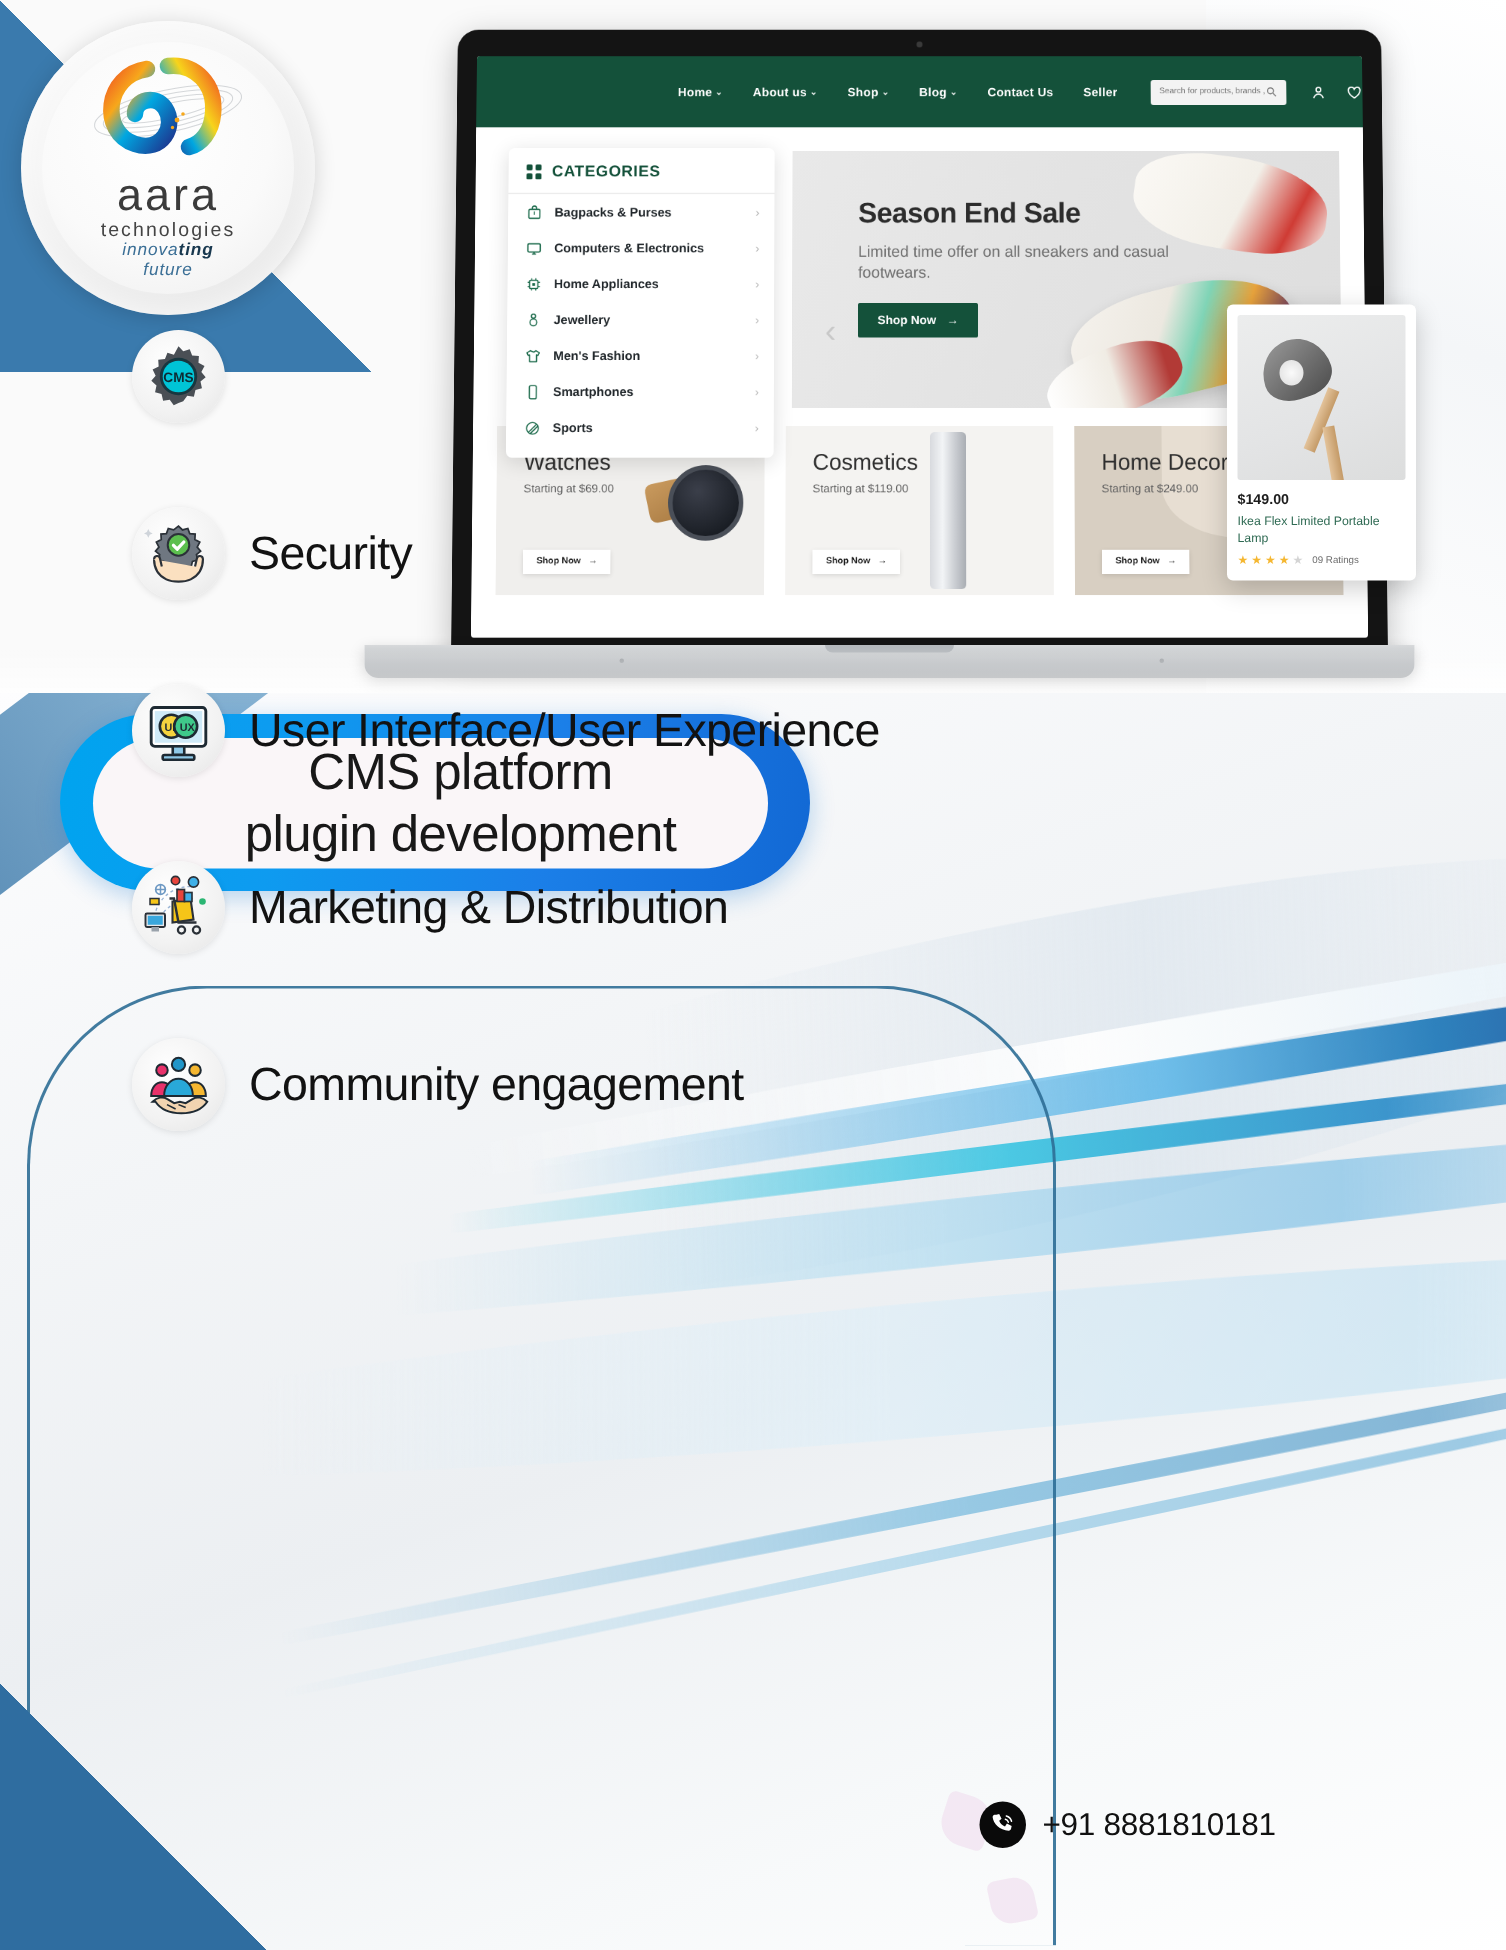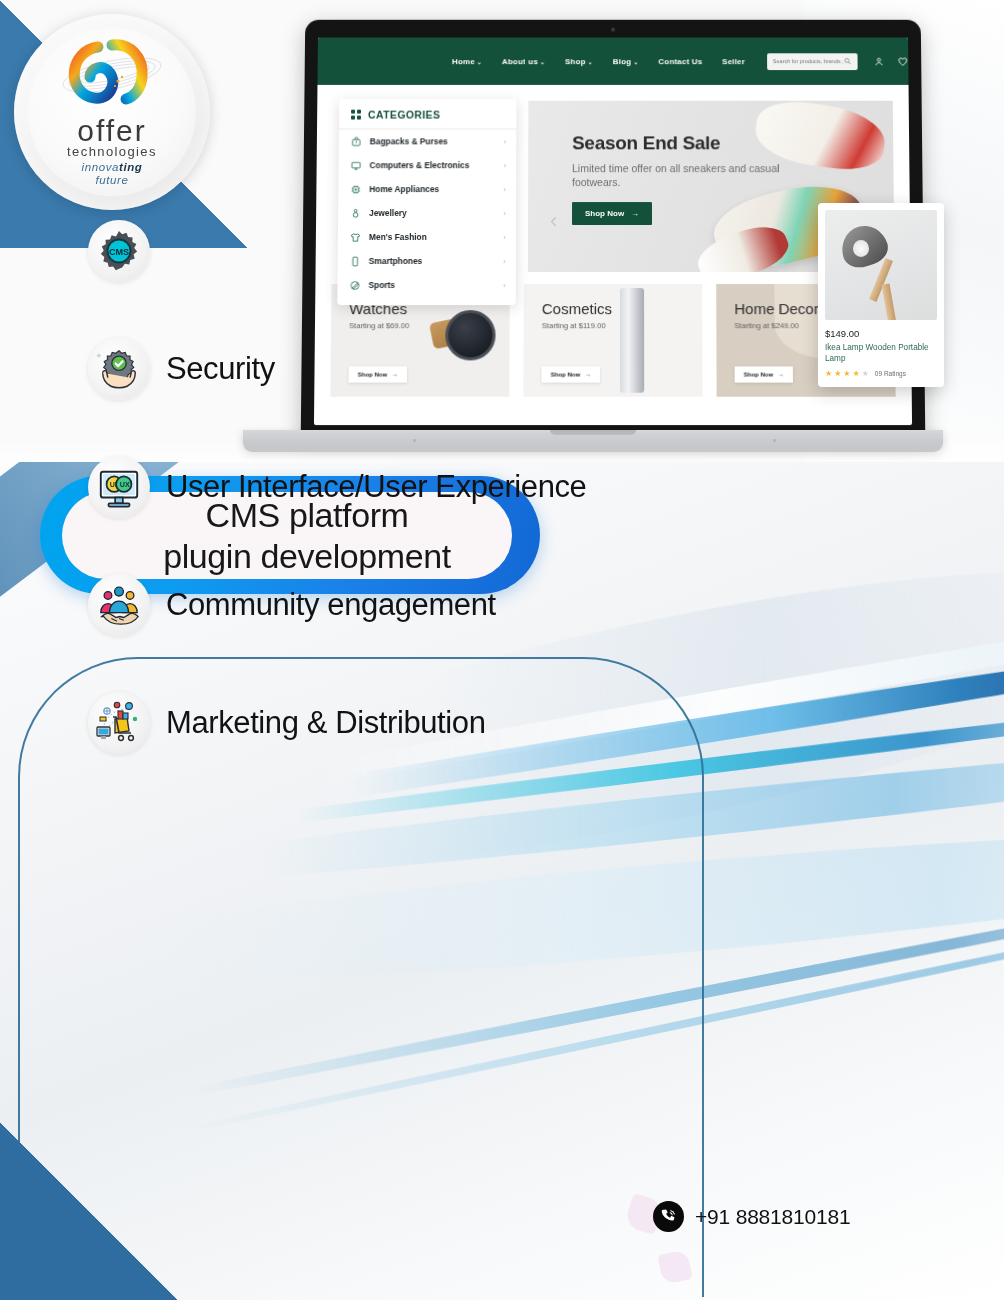--- a/index.html
+++ b/index.html
@@ -221,21 +221,21 @@
     background:radial-gradient(circle,#fafafa,#dddddd); border-radius:50%;
   }
   .lamp-arm1{
     position:absolute; left:52px; top:48px; width:8px; height:44px;
     background:linear-gradient(to right,#e3c39b,#c49a67); transform:rotate(22deg);
   }
   .lamp-arm2{
     position:absolute; left:60px; top:74px; width:8px; height:40px;
     background:linear-gradient(to right,#e3c39b,#c49a67); transform:rotate(-10deg);
   }
-  #prod-price{ font-size:9.5px; font-weight:400; color:#1d1d1d; margin-top:8px; }
+  #prod-price{ font-size:9.5px; font-weight:700; color:#1d1d1d; margin-top:8px; }
   #prod-name{ font-size:8.2px; color:#2f6a53; line-height:1.35; margin-top:3px; }
   #prod-rating{ display:flex; align-items:center; gap:2px; margin-top:5px; }
   .star{ font-size:8px; color:#f5b731; }
   .star.off{ color:#d4d4d4; }
   #prod-count{ font-size:6.5px; color:#6d6d6d; margin-left:4px; }
 
   
   #bottom{
     position:absolute; left:0; top:462px; width:1004px; height:838px;
     background:linear-gradient(160deg,#fdfdfe 0%, #f3f5f7 30%, #eceff2 55%, #f7f9fa 80%, #ffffff 100%);
@@ -375,21 +375,21 @@
           <ellipse cx="60" cy="38" rx="44" ry="11" transform="rotate(-12 60 38)"></ellipse>
           <ellipse cx="60" cy="38" rx="38" ry="8" transform="rotate(-12 60 38)"></ellipse>
           <ellipse cx="60" cy="38" rx="31" ry="5" transform="rotate(-12 60 38)"></ellipse>
         </g>
         <path d="M46 10 C18 14 14 52 38 60 C56 66 66 48 58 36 C52 27 38 30 38 40" fill="none" stroke="url(#rb1)" stroke-width="11" stroke-linecap="round"></path>
         <path d="M60 8 C78 6 92 20 90 40 C89 52 82 60 74 62" fill="none" stroke="url(#rb2)" stroke-width="11" stroke-linecap="round"></path>
         <circle cx="66" cy="44" r="1.6" fill="#f7a81b"></circle>
         <circle cx="70" cy="40" r="1.2" fill="#f7a81b"></circle>
         <circle cx="63" cy="49" r="1.1" fill="#f7a81b"></circle>
       </svg>
-      <div class="logo-word">offer</div>
+      <div class="logo-word">aara</div>
       <div class="logo-sub">technologies</div>
       <div class="logo-tag">
         <span>innova</span><b>ting</b><br>
         <span>future</span>
       </div>
     </div>
   </div>
 
   <div id="laptop">
     <div id="laptop-lid">
@@ -588,21 +588,21 @@
   </div>
 
   <div id="prod-card">
     <div id="prod-img">
       <div class="lamp-shade"></div>
         <div class="lamp-bulb"></div>
       <div class="lamp-arm1"></div>
         <div class="lamp-arm2"></div>
     </div>
     <div id="prod-price">$149.00</div>
-    <div id="prod-name">Ikea Lamp Wooden Portable Lamp</div>
+    <div id="prod-name">Ikea Flex Limited Portable Lamp</div>
     <div id="prod-rating">
       <span class="star">★</span>
       <span class="star">★</span>
       <span class="star">★</span>
       <span class="star">★</span>
       <span class="star off">★</span>
       <span id="prod-count">09 Ratings</span>
     </div>
   </div>
 
@@ -678,36 +678,20 @@
         <rect x="13" y="41" width="22" height="3.4" rx="1.3" fill="#8fc9e8" stroke="#1e2a33" stroke-width="1.8"></rect>
         <circle cx="19" cy="21" r="8" fill="#f5d33f" stroke="#1e2a33" stroke-width="1.8"></circle>
         <circle cx="29" cy="21" r="8" fill="#3fc98a" stroke="#1e2a33" stroke-width="1.8"></circle>
         <text x="18" y="24" font-family="Liberation Sans, sans-serif" font-size="7.5" font-weight="bold" fill="#1e2a33" text-anchor="middle">UI</text>
         <text x="30" y="24" font-family="Liberation Sans, sans-serif" font-size="7.5" font-weight="bold" fill="#1e2a33" text-anchor="middle">UX</text>
       </svg>
     </div>
     <div class="f-label">User Interface/User Experience</div>
   </div>
 
-
-  <div class="feature">
-    <div class="f-icon">
-      <svg width="46" height="46" viewBox="0 0 48 48">
-        <circle cx="24" cy="10" r="4.6" fill="#2196c9" stroke="#1e2a33" stroke-width="1.4"></circle>
-        <circle cx="12.5" cy="14" r="4" fill="#e8326b" stroke="#1e2a33" stroke-width="1.4"></circle>
-        <circle cx="35.5" cy="14" r="4" fill="#f5b731" stroke="#1e2a33" stroke-width="1.4"></circle>
-        <path d="M5 32c0-6 3.4-9.5 7.5-9.5S20 26 20 32z" fill="#e8326b" stroke="#1e2a33" stroke-width="1.4"></path>
-        <path d="M28 32c0-6 3.4-9.5 7.5-9.5S43 26 43 32z" fill="#f5b731" stroke="#1e2a33" stroke-width="1.4"></path>
-        <path d="M14 32c0-7 4.4-12 10-12s10 5 10 12z" fill="#29a8d8" stroke="#1e2a33" stroke-width="1.4"></path>
-        <path d="M6 36c3-3 7-4 10-2l5 3 4-1 4 1 5-3c3-2 7-1 10 2-4 6-10 8-18 8s-14-2-18-8z" fill="#f2d4b0" stroke="#1e2a33" stroke-width="1.4"></path>
-        <path d="M16 38l6 3M24 38l5 2" stroke="#1e2a33" stroke-width="1.1" fill="none"></path>
-      </svg>
-    </div>
-    <div class="f-label">Community engagement</div>
-  </div>
 
   <div class="feature">
     <div class="f-icon">
       <svg width="48" height="48" viewBox="0 0 48 48">
         <g stroke="#9ab4d4" stroke-width=".9" fill="none" stroke-dasharray="2 2">
           <path d="M8 30c2-12 12-20 24-20"></path>
           <path d="M10 34c4-10 14-16 24-16"></path>
         </g>
         <rect x="2" y="28" width="13" height="9" rx="1" fill="#e8e8ea" stroke="#2b3138" stroke-width="1.3"></rect>
         <rect x="3.5" y="29.5" width="10" height="6" fill="#3aa7dd"></rect>
@@ -721,20 +705,36 @@
         <circle cx="34" cy="7" r="3.4" fill="#3fb0e8" stroke="#2b3138" stroke-width="1.1"></circle>
         <circle cx="22" cy="6" r="2.8" fill="#e8453c" stroke="#2b3138" stroke-width="1.1"></circle>
         <circle cx="12" cy="12" r="3.2" fill="none" stroke="#6f9ac4" stroke-width="1.2"></circle>
         <path d="M8.8 12h6.4M12 8.8v6.4" stroke="#6f9ac4" stroke-width="1"></path>
         <rect x="5" y="18" width="6" height="4" fill="#f5c518" stroke="#2b3138" stroke-width="1"></rect>
         <circle cx="40" cy="20" r="2.2" fill="#2bb673"></circle>
       </svg>
     </div>
     <div class="f-label">Marketing &amp; Distribution</div>
   </div>
+
+  <div class="feature">
+    <div class="f-icon">
+      <svg width="46" height="46" viewBox="0 0 48 48">
+        <circle cx="24" cy="10" r="4.6" fill="#2196c9" stroke="#1e2a33" stroke-width="1.4"></circle>
+        <circle cx="12.5" cy="14" r="4" fill="#e8326b" stroke="#1e2a33" stroke-width="1.4"></circle>
+        <circle cx="35.5" cy="14" r="4" fill="#f5b731" stroke="#1e2a33" stroke-width="1.4"></circle>
+        <path d="M5 32c0-6 3.4-9.5 7.5-9.5S20 26 20 32z" fill="#e8326b" stroke="#1e2a33" stroke-width="1.4"></path>
+        <path d="M28 32c0-6 3.4-9.5 7.5-9.5S43 26 43 32z" fill="#f5b731" stroke="#1e2a33" stroke-width="1.4"></path>
+        <path d="M14 32c0-7 4.4-12 10-12s10 5 10 12z" fill="#29a8d8" stroke="#1e2a33" stroke-width="1.4"></path>
+        <path d="M6 36c3-3 7-4 10-2l5 3 4-1 4 1 5-3c3-2 7-1 10 2-4 6-10 8-18 8s-14-2-18-8z" fill="#f2d4b0" stroke="#1e2a33" stroke-width="1.4"></path>
+        <path d="M16 38l6 3M24 38l5 2" stroke="#1e2a33" stroke-width="1.1" fill="none"></path>
+      </svg>
+    </div>
+    <div class="f-label">Community engagement</div>
+  </div>
 </div>
 
 <div id="contact">
   <div class="c-row">
     <span class="c-ico">
       <svg width="19" height="19" viewBox="0 0 24 24">
         <path d="M6.6 3.5 9 3l2 4-2 1.6c.9 2.3 2.6 4 4.9 4.9L15.5 11l4 2-.5 2.4c-.2 1-1.1 1.7-2.1 1.6C9.6 16.5 4 10.9 3.5 5.6c-.1-1 .6-1.9 1.6-2.1z" fill="#fff"></path>
         <path d="M15 4.6a6.2 6.2 0 0 1 4.4 4.4M14.2 7.3a3.4 3.4 0 0 1 2.5 2.5" fill="none" stroke="#fff" stroke-width="1.3" stroke-linecap="round"></path>
       </svg>
     </span>

